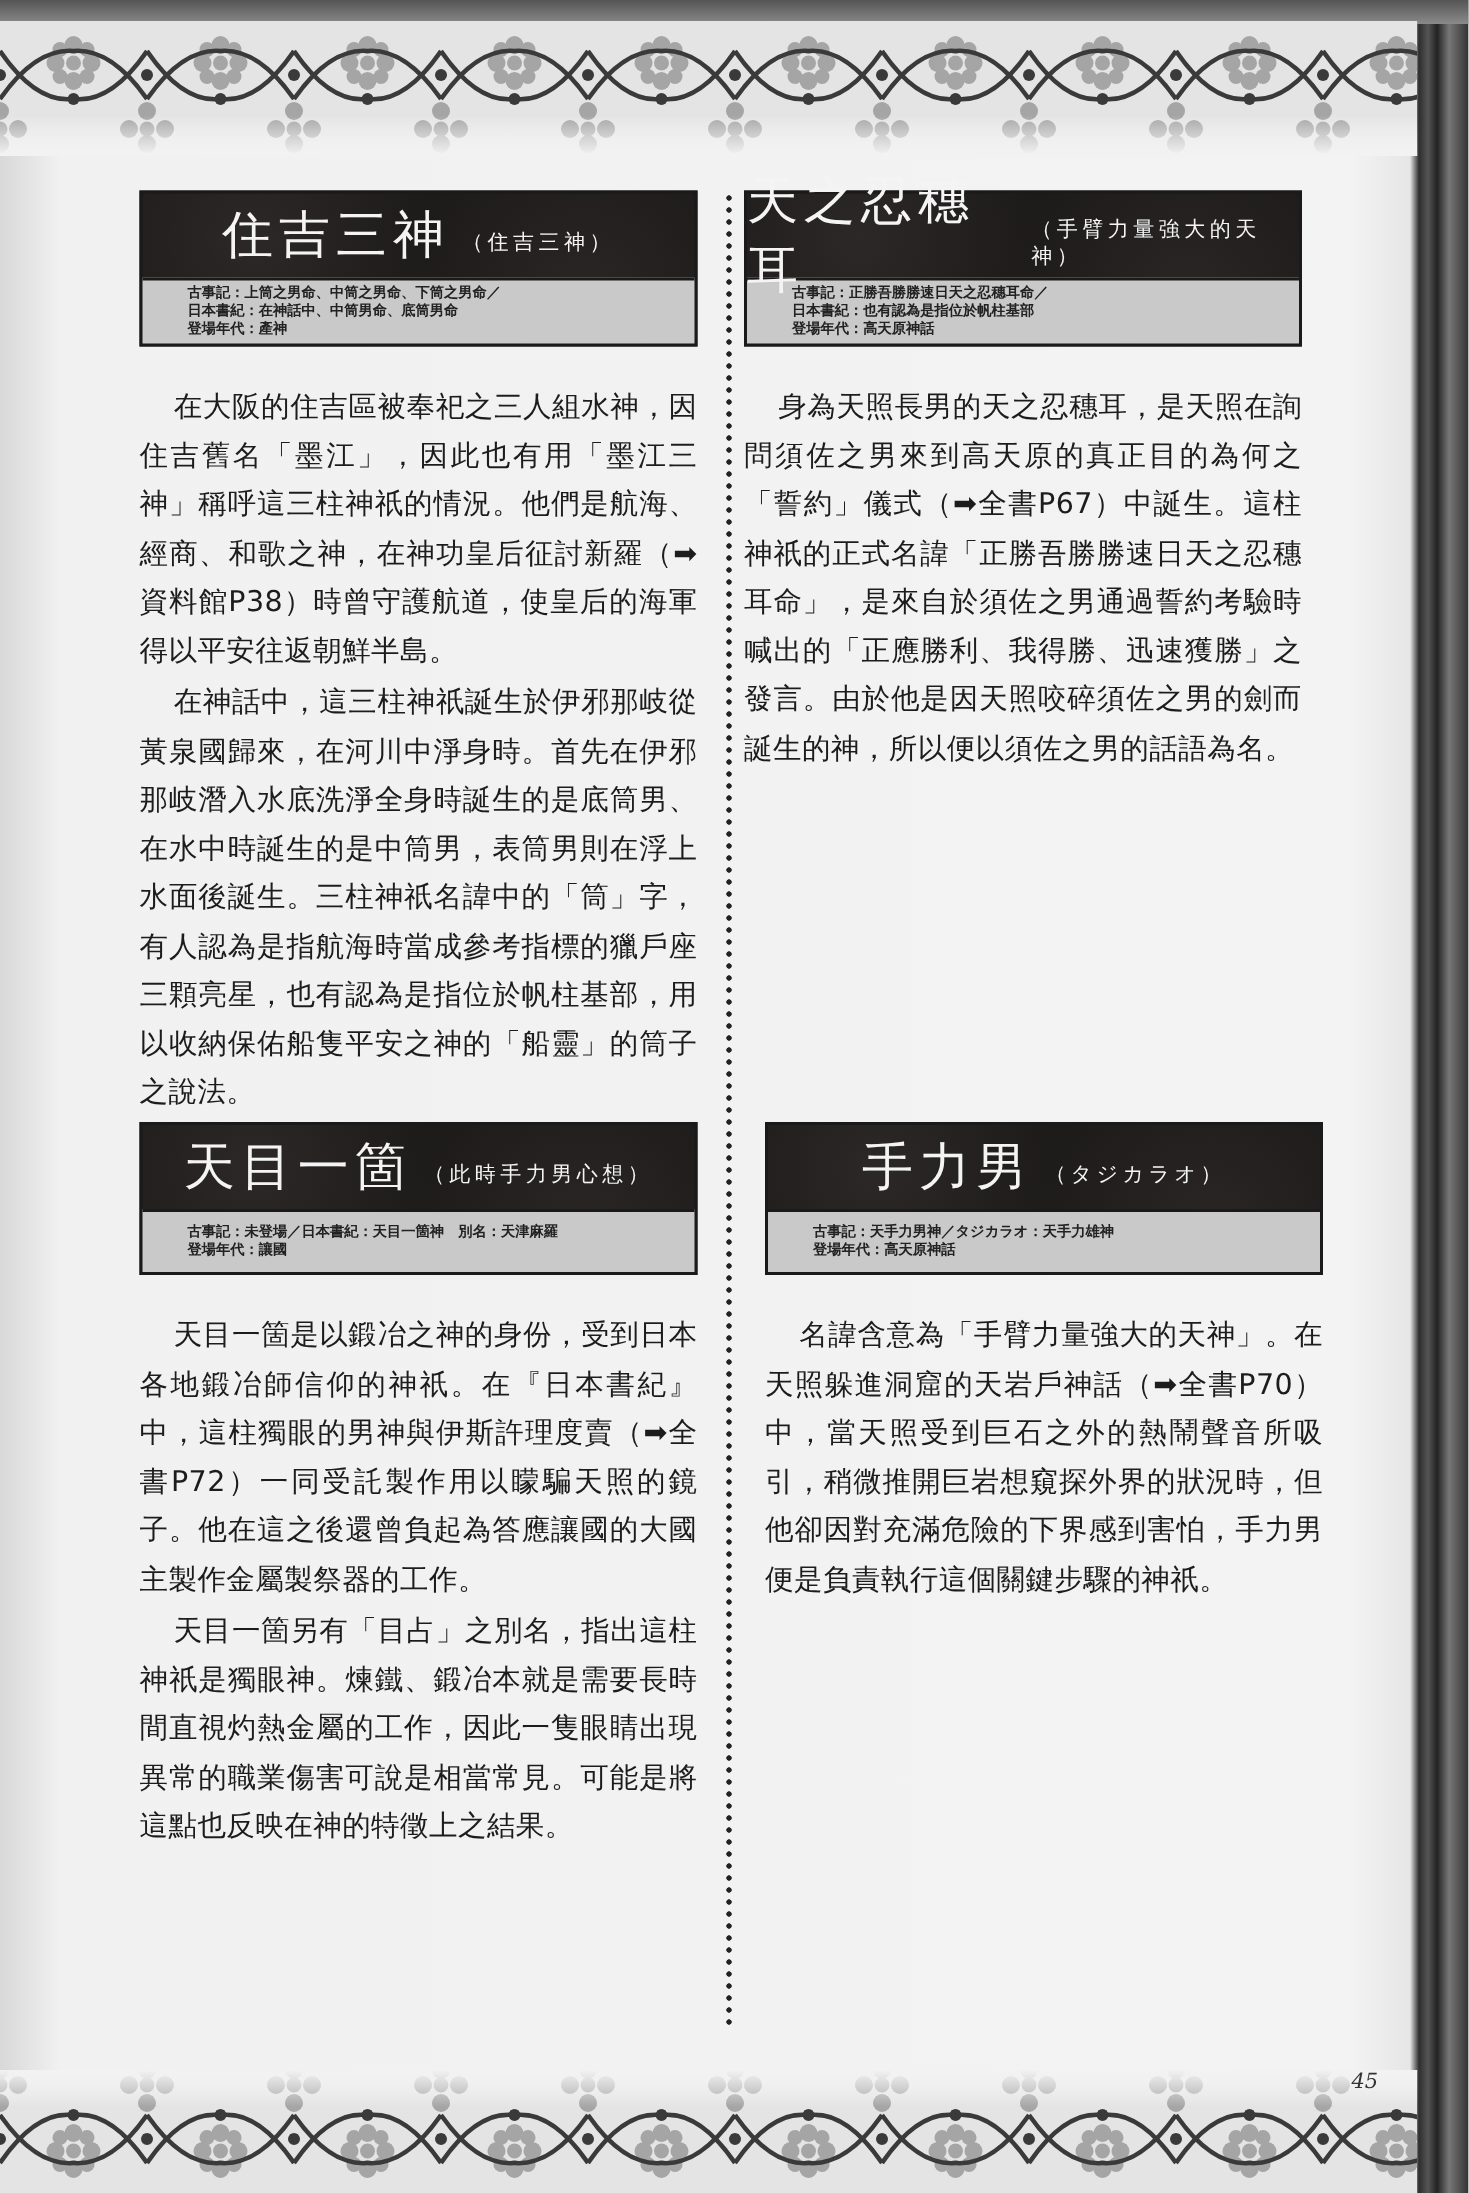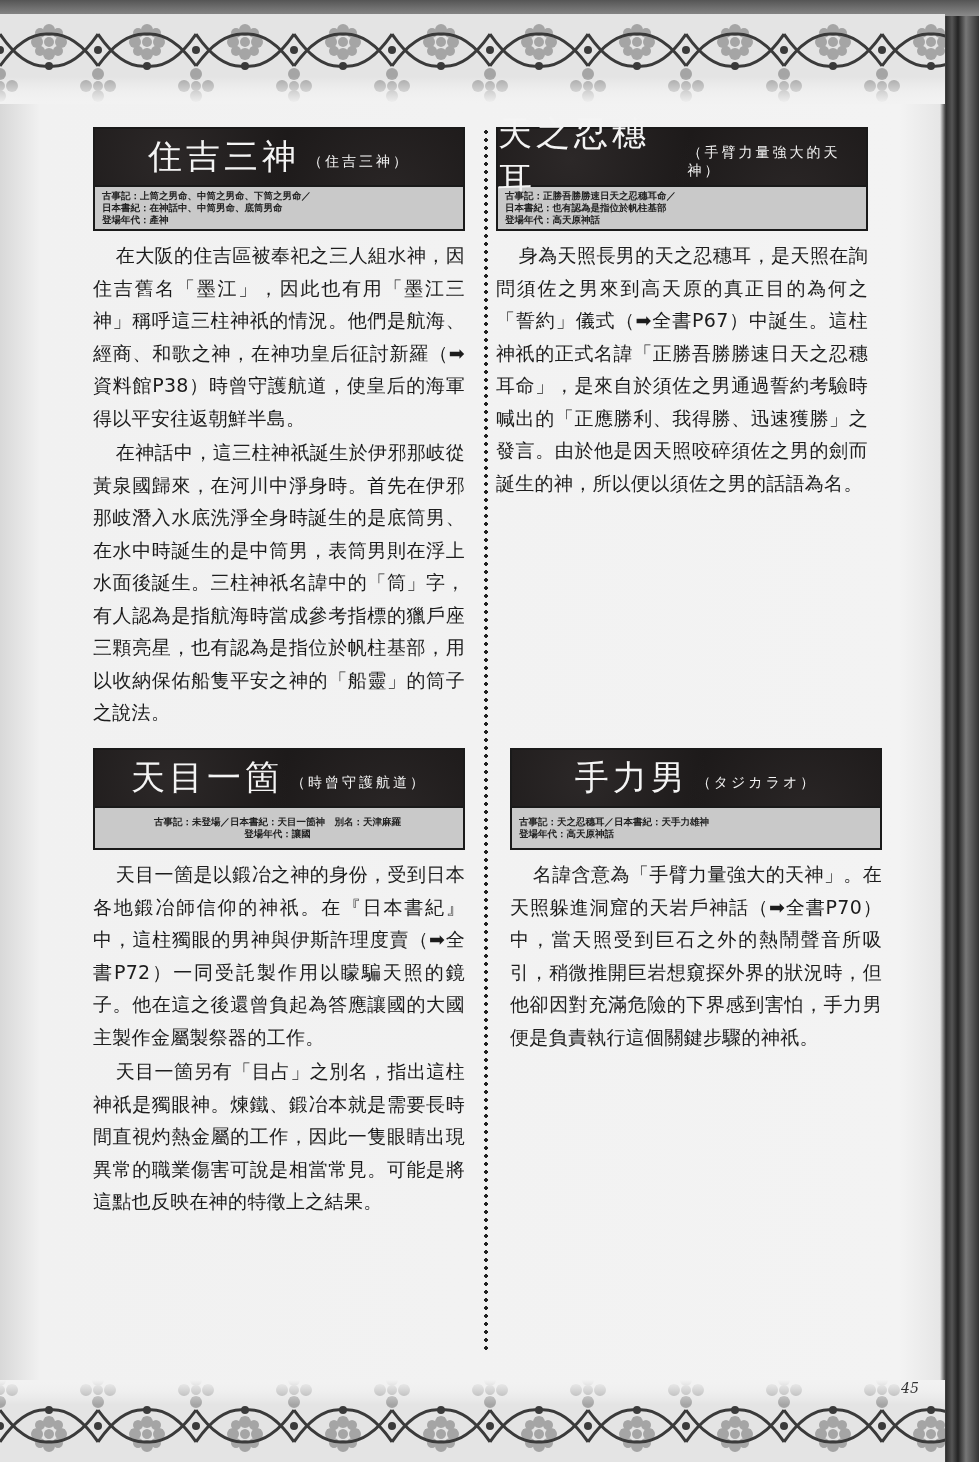--- a/index.html
+++ b/index.html
@@ -24,22 +24,22 @@
       background-size:4px 8px; background-repeat:repeat-y;
     }
     .entry { position:absolute; width:372px; }
     .header-box {
       border:2px solid #1a1a1a; background:#1d1a1a;
       background-image:radial-gradient(circle at 20% 30%,#2c2828 0,transparent 40%),radial-gradient(circle at 80% 70%,#2a2626 0,transparent 40%);
     }
     .title-row { height:56px; display:flex; align-items:center; justify-content:center; color:#f4f4f4; }
     .title-main { font-family:"DejaVu Serif","Liberation Serif",serif; font-size:34px; letter-spacing:4px; font-weight:normal; }
     .title-sub { font-family:"DejaVu Serif","Liberation Serif",serif; font-size:14px; letter-spacing:3px; margin-left:8px; margin-top:10px; }
-    .meta { background:#c9c9c9; border-top:2px solid #1a1a1a; padding:3px 10px 3px 7px; font-size:9.5px; line-height:12px; font-weight:bold; color:#222; }
-    .body-text { margin-top:8px; font-size:19px; line-height:32.5px; letter-spacing:0.3px; text-align:justify; }
+    .meta { background:#c9c9c9; border-top:2px solid #1a1a1a; padding:3px 10px 3px 30px; font-size:9.5px; line-height:12px; font-weight:bold; color:#222; }
+    .body-text { margin-top:24px; font-size:19px; line-height:32.5px; letter-spacing:0.3px; text-align:justify; }
     .body-text p { margin:0 0 2px 0; text-indent:1.2em; }
     .page-num { position:absolute; left:901px; top:1380px; font-family:"DejaVu Serif","Liberation Serif",serif; font-style:italic; font-size:14px; color:#333; }
   </style>
 </head>
 <body>
 
 <div class="page">
   <div class="top-shadow"></div>
 
   <div class="border-band top">
@@ -140,41 +140,41 @@
     </div>
     <div class="body-text">
       <p>身為天照長男的天之忍穗耳，是天照在詢問須佐之男來到高天原的真正目的為何之「誓約」儀式（➡全書P67）中誕生。這柱神祇的正式名諱「正勝吾勝勝速日天之忍穗耳命」，是來自於須佐之男通過誓約考驗時喊出的「正應勝利、我得勝、迅速獲勝」之發言。由於他是因天照咬碎須佐之男的劍而誕生的神，所以便以須佐之男的話語為名。</p>
     </div>
   </div>
 
   <div class="entry" style="left:93px;top:748px;">
     <div class="header-box">
       <div class="title-row">
         <span class="title-main">天目一箇</span>
-        <span class="title-sub">（時曾守護航道）</span>
+        <span class="title-sub">（此時手力男心想）</span>
       </div>
-      <div class="meta" style="padding-top:8px;padding-bottom:8px;text-align:center;">
+      <div class="meta" style="padding-top:8px;padding-bottom:8px;">
         <div>古事記：未登場／日本書紀：天目一箇神　別名：天津麻羅</div>
         <div>登場年代：讓國</div>
       </div>
     </div>
     <div class="body-text">
       <p>天目一箇是以鍛冶之神的身份，受到日本各地鍛冶師信仰的神祇。在『日本書紀』中，這柱獨眼的男神與伊斯許理度賣（➡全書P72）一同受託製作用以矇騙天照的鏡子。他在這之後還曾負起為答應讓國的大國主製作金屬製祭器的工作。</p>
       <p>天目一箇另有「目占」之別名，指出這柱神祇是獨眼神。煉鐵、鍛冶本就是需要長時間直視灼熱金屬的工作，因此一隻眼睛出現異常的職業傷害可說是相當常見。可能是將這點也反映在神的特徵上之結果。</p>
     </div>
   </div>
 
   <div class="entry" style="left:510px;top:748px;">
     <div class="header-box">
       <div class="title-row">
         <span class="title-main">手力男</span>
         <span class="title-sub">（タジカラオ）</span>
       </div>
       <div class="meta" style="padding-top:8px;padding-bottom:8px;">
-        <div>古事記：天之忍穗耳／日本書紀：天手力雄神</div>
+        <div>古事記：天手力男神／タジカラオ：天手力雄神</div>
         <div>登場年代：高天原神話</div>
       </div>
     </div>
     <div class="body-text">
       <p>名諱含意為「手臂力量強大的天神」。在天照躲進洞窟的天岩戶神話（➡全書P70）中，當天照受到巨石之外的熱鬧聲音所吸引，稍微推開巨岩想窺探外界的狀況時，但他卻因對充滿危險的下界感到害怕，手力男便是負責執行這個關鍵步驟的神祇。</p>
     </div>
   </div>
 </div>
 
 </body></html>

